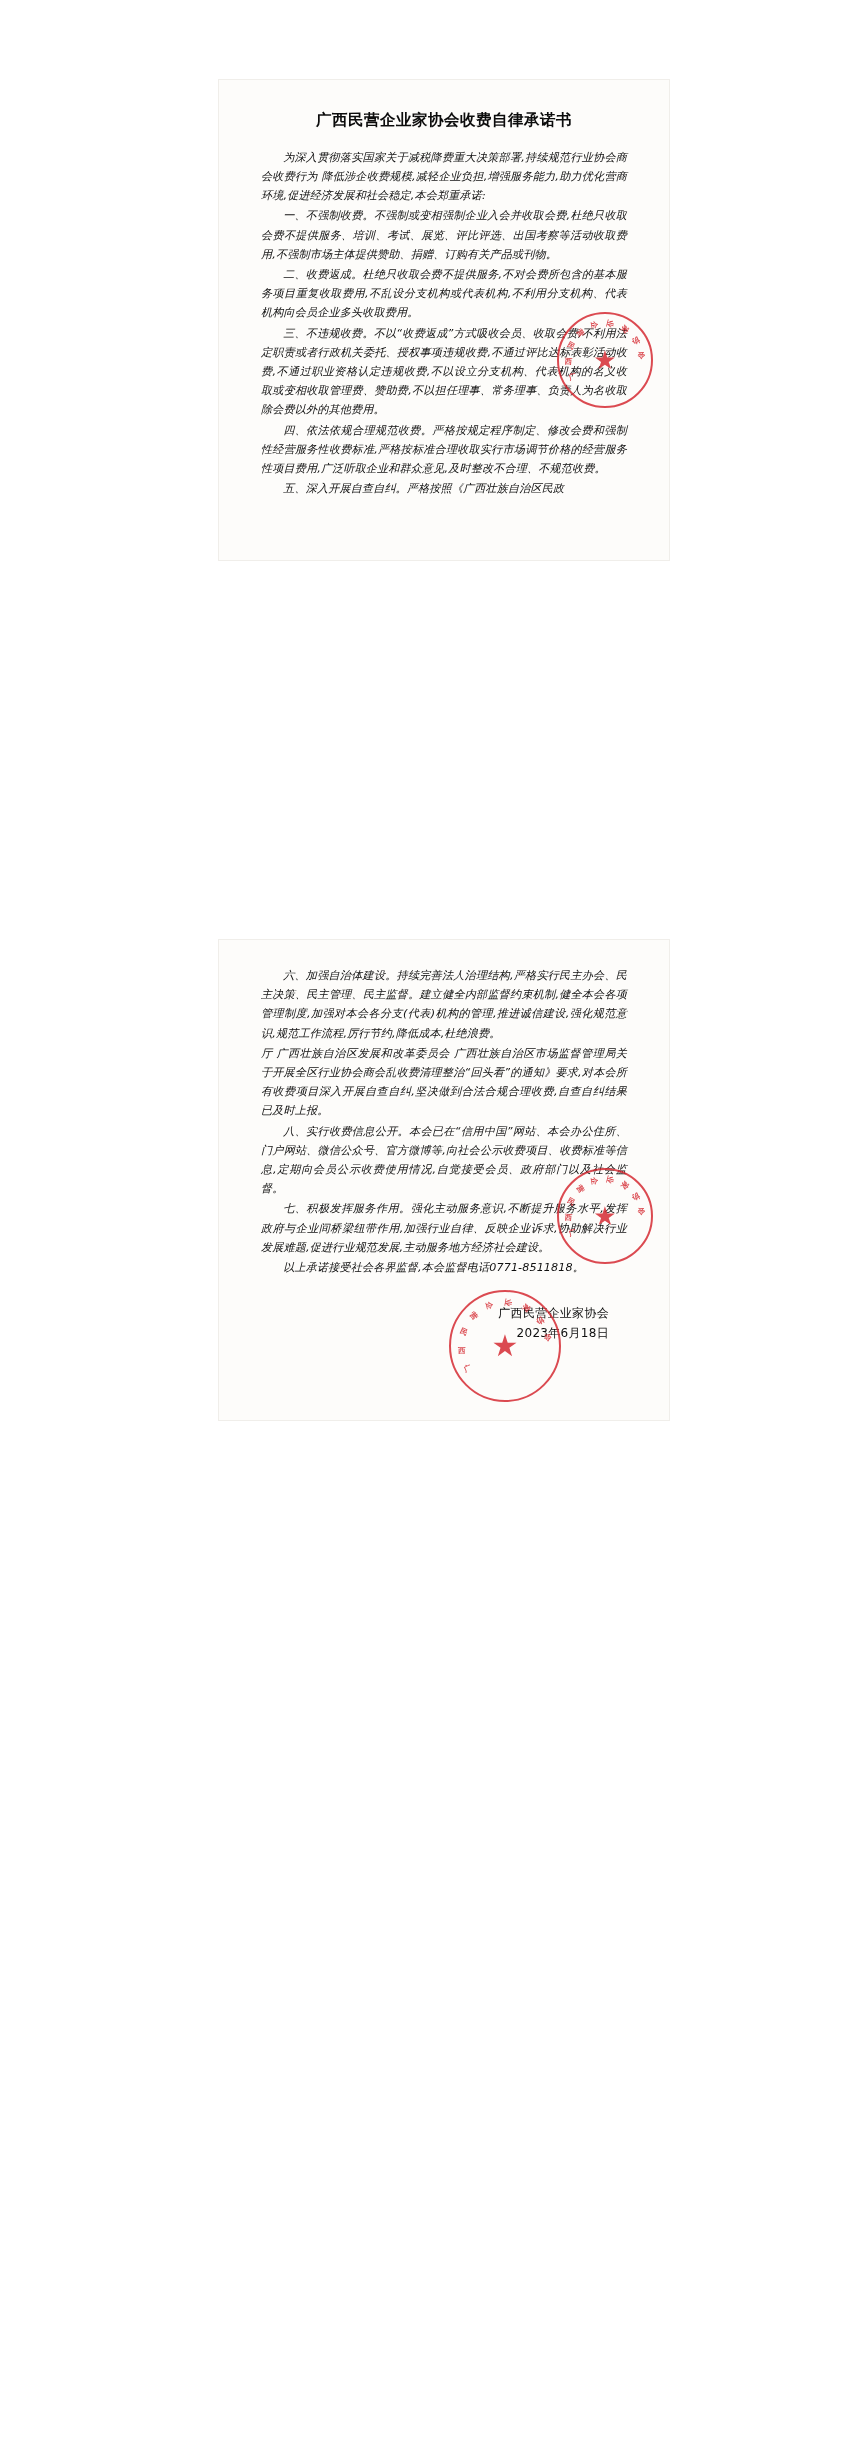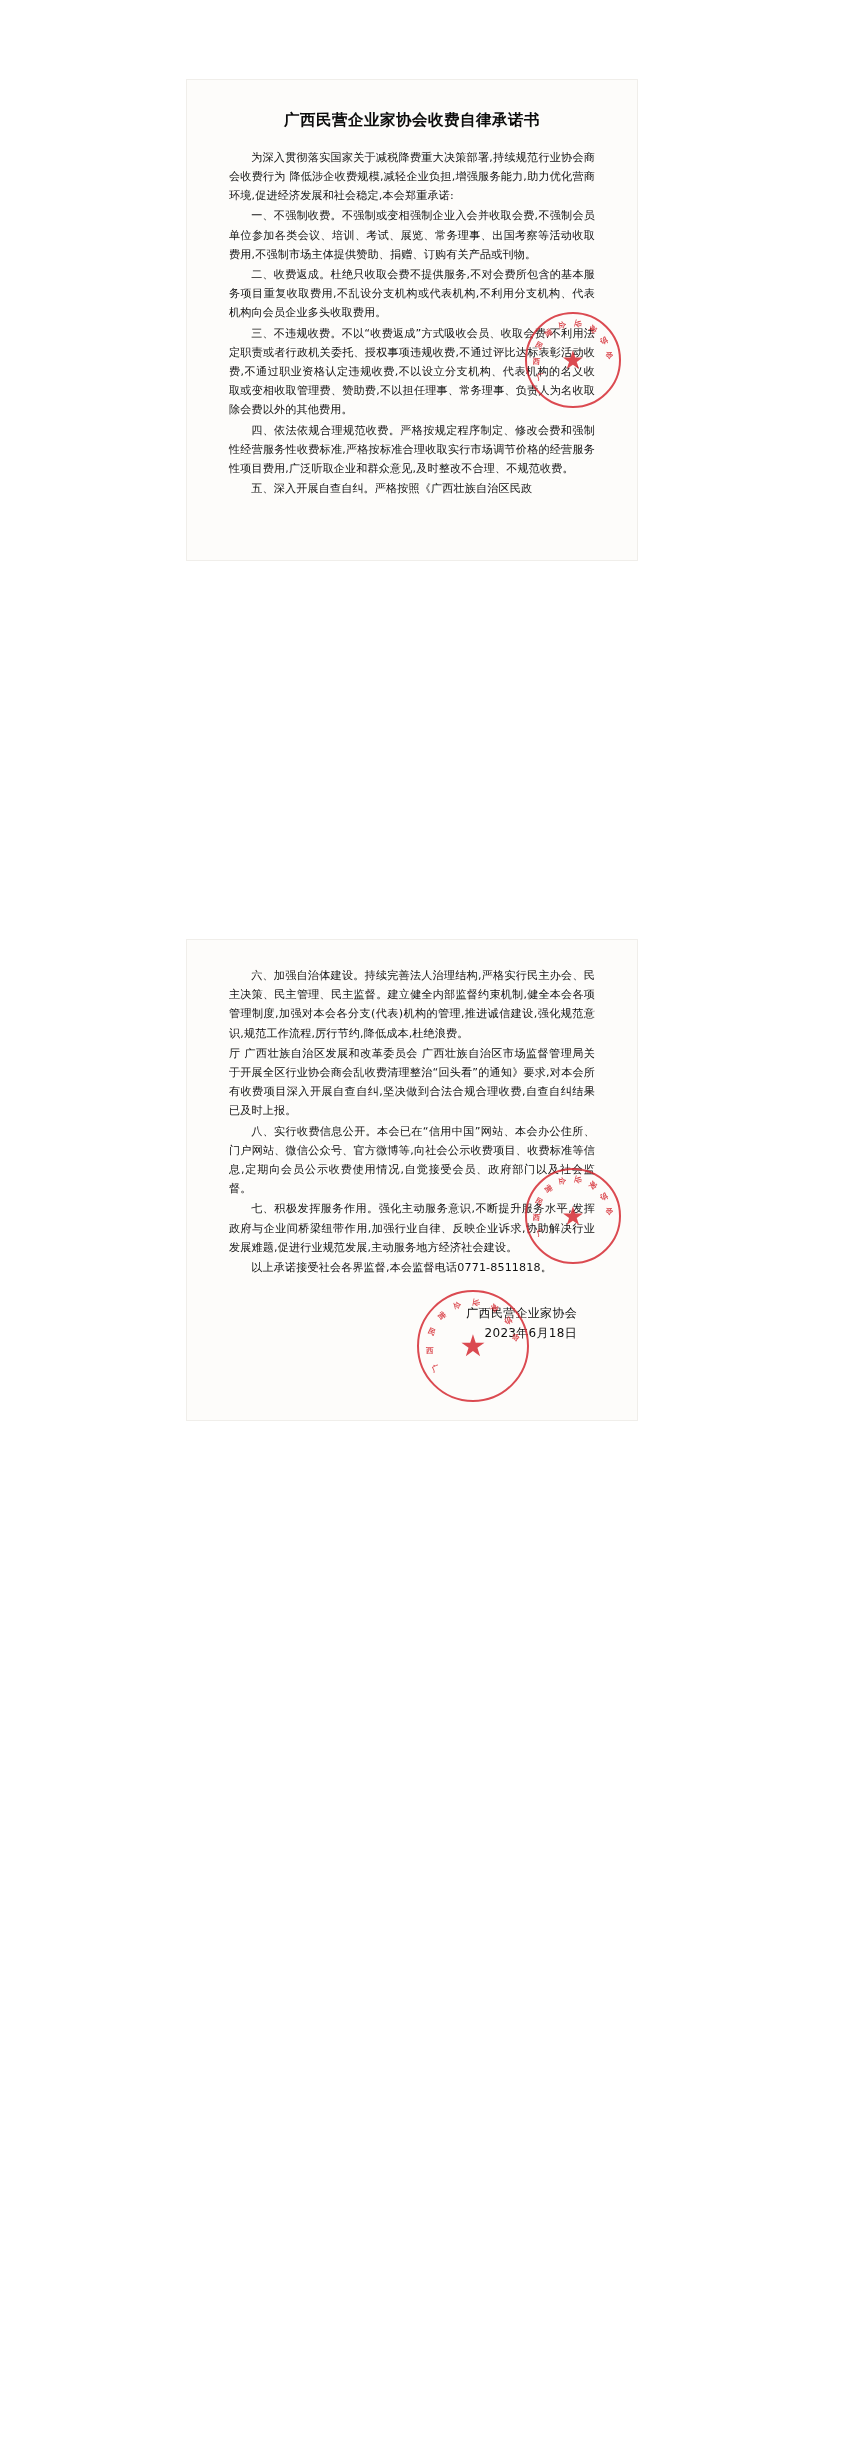--- a/index.html
+++ b/index.html
@@ -7,20 +7,21 @@
     padding: 0;
     background: #ffffff;
   }
   body {
     width: 868px;
     font-family: "Liberation Sans", sans-serif;
   }
   .page-wrap {
     width: 824px;
     position: relative;
+    margin-left: 32px;
   }
   
   .sheet {
     position: relative;
     width: 450px;
     margin: 0 auto;
     background: #fdfcfa;
     box-shadow: 0 0 0 1px #f0eeea;
     overflow: hidden;
   }
@@ -52,20 +53,21 @@
   }
   .para {
     font-family: "DejaVu Sans", sans-serif;
     font-size: 11.1px;
     line-height: 19.2px;
     color: #101010;
     text-align: justify;
     text-justify: inter-ideograph;
     margin: 0 0 1px 0;
     letter-spacing: 0.15px;
+    font-style: italic;
   }
   .indent {
     text-indent: 2em;
   }
   .noindent {
     text-indent: 0;
   }
   .sign-block {
     margin-top: 26px;
     text-align: right;
@@ -137,21 +139,21 @@
 </head>
 <body>
 
 <div class="page-wrap">
 
   <div class="sheet sheet-1">
 
     <div class="doc-title">广西民营企业家协会收费自律承诺书</div>
 
     <p class="para indent">为深入贯彻落实国家关于减税降费重大决策部署,持续规范行业协会商会收费行为 降低涉企收费规模,减轻企业负担,增强服务能力,助力优化营商环境,促进经济发展和社会稳定,本会郑重承诺:</p>
-    <p class="para indent">一、不强制收费。不强制或变相强制企业入会并收取会费,不强制会员单位参加各类会议、培训、考试、展览、常务理事、出国考察等活动收取费用,不强制市场主体提供赞助、捐赠、订购有关产品或刊物。</p>
+    <p class="para indent">一、不强制收费。不强制或变相强制企业入会并收取会费,杜绝只收取会费不提供服务、培训、考试、展览、评比评选、出国考察等活动收取费用,不强制市场主体提供赞助、捐赠、订购有关产品或刊物。</p>
     <p class="para indent">二、收费返成。杜绝只收取会费不提供服务,不对会费所包含的基本服务项目重复收取费用,不乱设分支机构或代表机构,不利用分支机构、代表机构向会员企业多头收取费用。</p>
     <p class="para indent">三、不违规收费。不以“收费返成”方式吸收会员、收取会费,不利用法定职责或者行政机关委托、授权事项违规收费,不通过评比达标表彰活动收费,不通过职业资格认定违规收费,不以设立分支机构、代表机构的名义收取或变相收取管理费、赞助费,不以担任理事、常务理事、负责人为名收取除会费以外的其他费用。</p>
     <p class="para indent">四、依法依规合理规范收费。严格按规定程序制定、修改会费和强制性经营服务性收费标准,严格按标准合理收取实行市场调节价格的经营服务性项目费用,广泛听取企业和群众意见,及时整改不合理、不规范收费。</p>
     <p class="para indent">五、深入开展自查自纠。严格按照《广西壮族自治区民政</p>
 
     <div class="seal seal-1">
       <div class="seal-ring-text">
         <span style="transform: rotate(-110deg) translate(0,-40px) rotate(90deg);">广</span>
         <span style="transform: rotate(-85deg) translate(0,-40px) rotate(90deg);">西</span>
         <span style="transform: rotate(-60deg) translate(0,-40px) rotate(90deg);">民</span>

